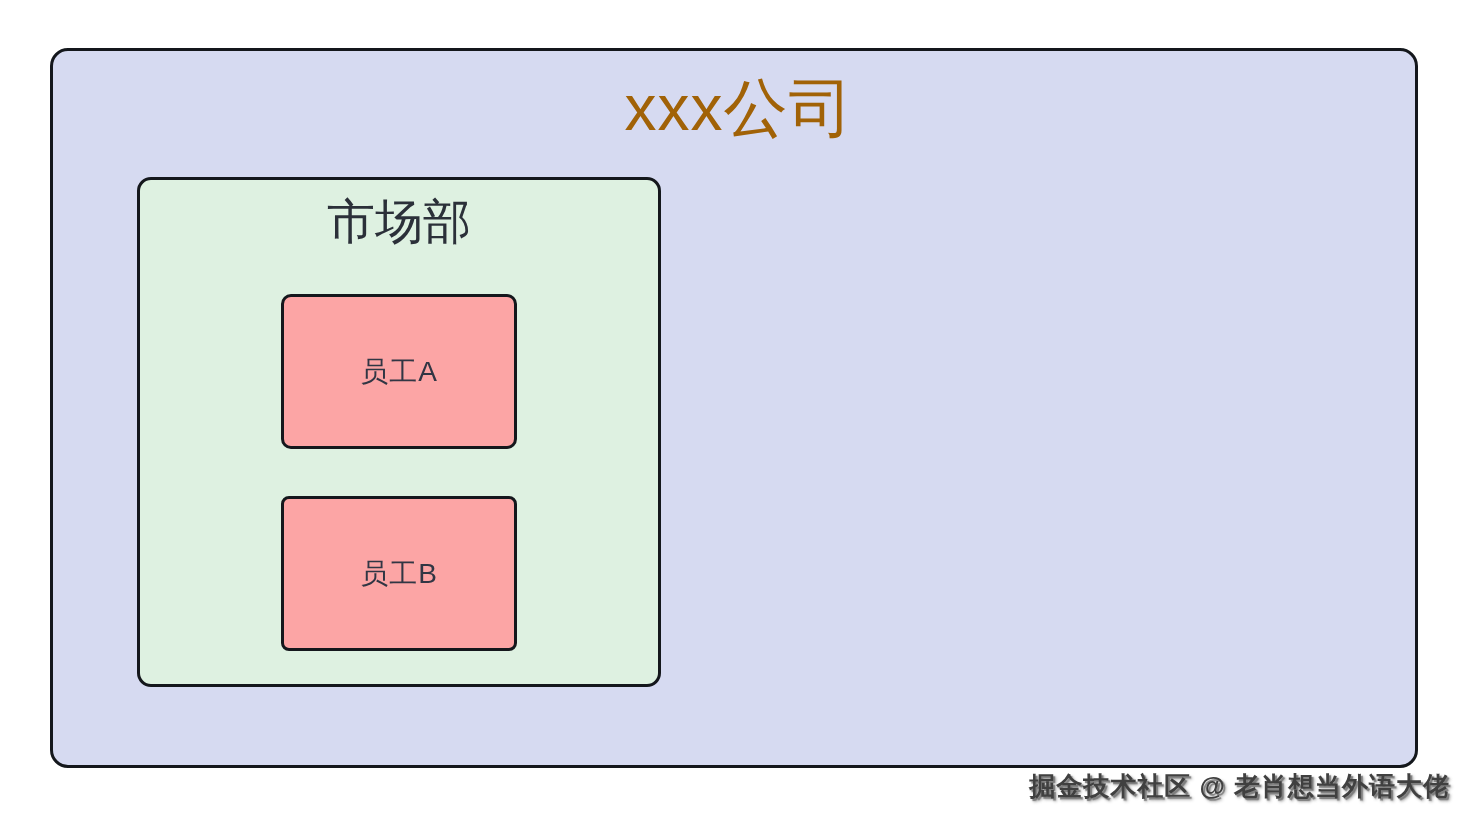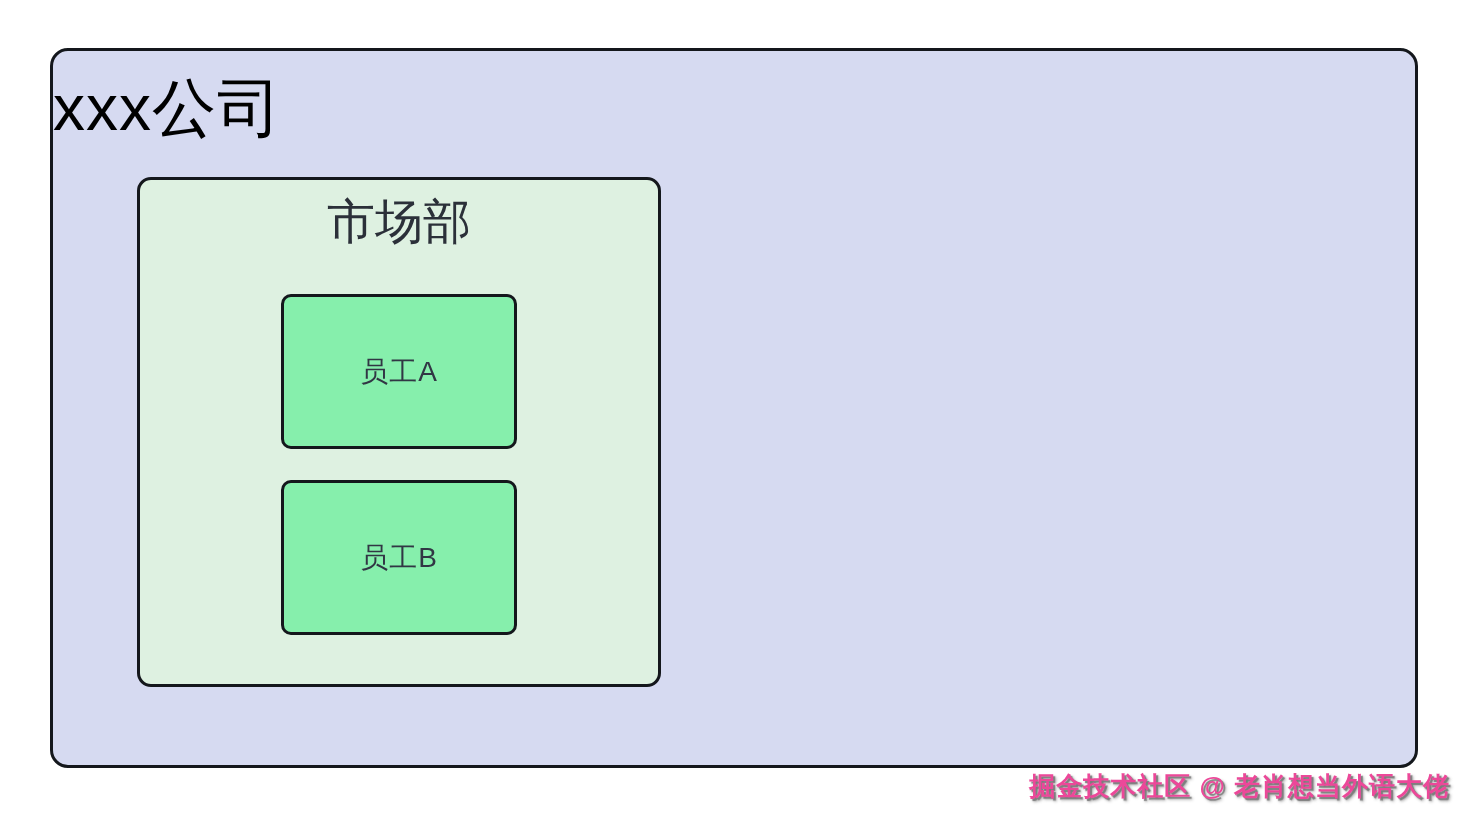--- a/index.html
+++ b/index.html
@@ -15,25 +15,26 @@
     position: absolute;
     left: 50px; top: 48px;
     width: 1368px; height: 720px;
     background: #d6daf1;
     border: 3.5px solid #14171c;
     border-radius: 18px;
     box-sizing: border-box;
   }
   .company-title {
     position: absolute;
-    left: 0; right: 0; top: 24px;
+    left: 10px; right: 0; top: 24px;
+    text-align: center;
     font-size: 64px;
     font-weight: 500;
     line-height: 1.05;
-    color: #000000;
+    color: #a16207;
     letter-spacing: 1px;
   }
   .dept-box {
     position: absolute;
     top: 126px;
     width: 524px; height: 510px;
     background: #def1e1;
     border: 3.5px solid #14171c;
     border-radius: 14px;
     box-sizing: border-box;
@@ -46,45 +47,45 @@
     font-size: 48px;
     font-weight: 500;
     line-height: 1.0;
     color: #2b3039;
   }
   .emp-box {
     position: absolute;
     left: 50%;
     transform: translateX(-50%);
     width: 236px; height: 155px;
-    background: #86efac;
+    background: #fca5a5;
     border: 3px solid #14171c;
     border-radius: 10px;
     box-sizing: border-box;
     display: flex;
     align-items: center;
     justify-content: center;
   }
   .emp-box.first  { top: 114px; }
-  .emp-box.second { top: 300px; }
+  .emp-box.second { top: 316px; border-radius: 8px; }
   .emp-label {
     font-size: 28px;
     color: #313644;
     letter-spacing: 1px;
   }
   .watermark {
     position: absolute;
     top: 769px;
     right: 18px;
     z-index: 5;
     font-size: 26px;
     font-weight: 700;
     letter-spacing: 1px;
     white-space: nowrap;
-    color: #ec4899;
+    color: #404040;
     text-shadow: 2px 2px 1px rgba(120,120,120,0.95), 3px 3px 3px rgba(80,80,80,0.45);
     margin-left: 39px;
   }
 </style>
 </head>
 <body>
 
 <div class="canvas">
 
   <div class="company-box">

